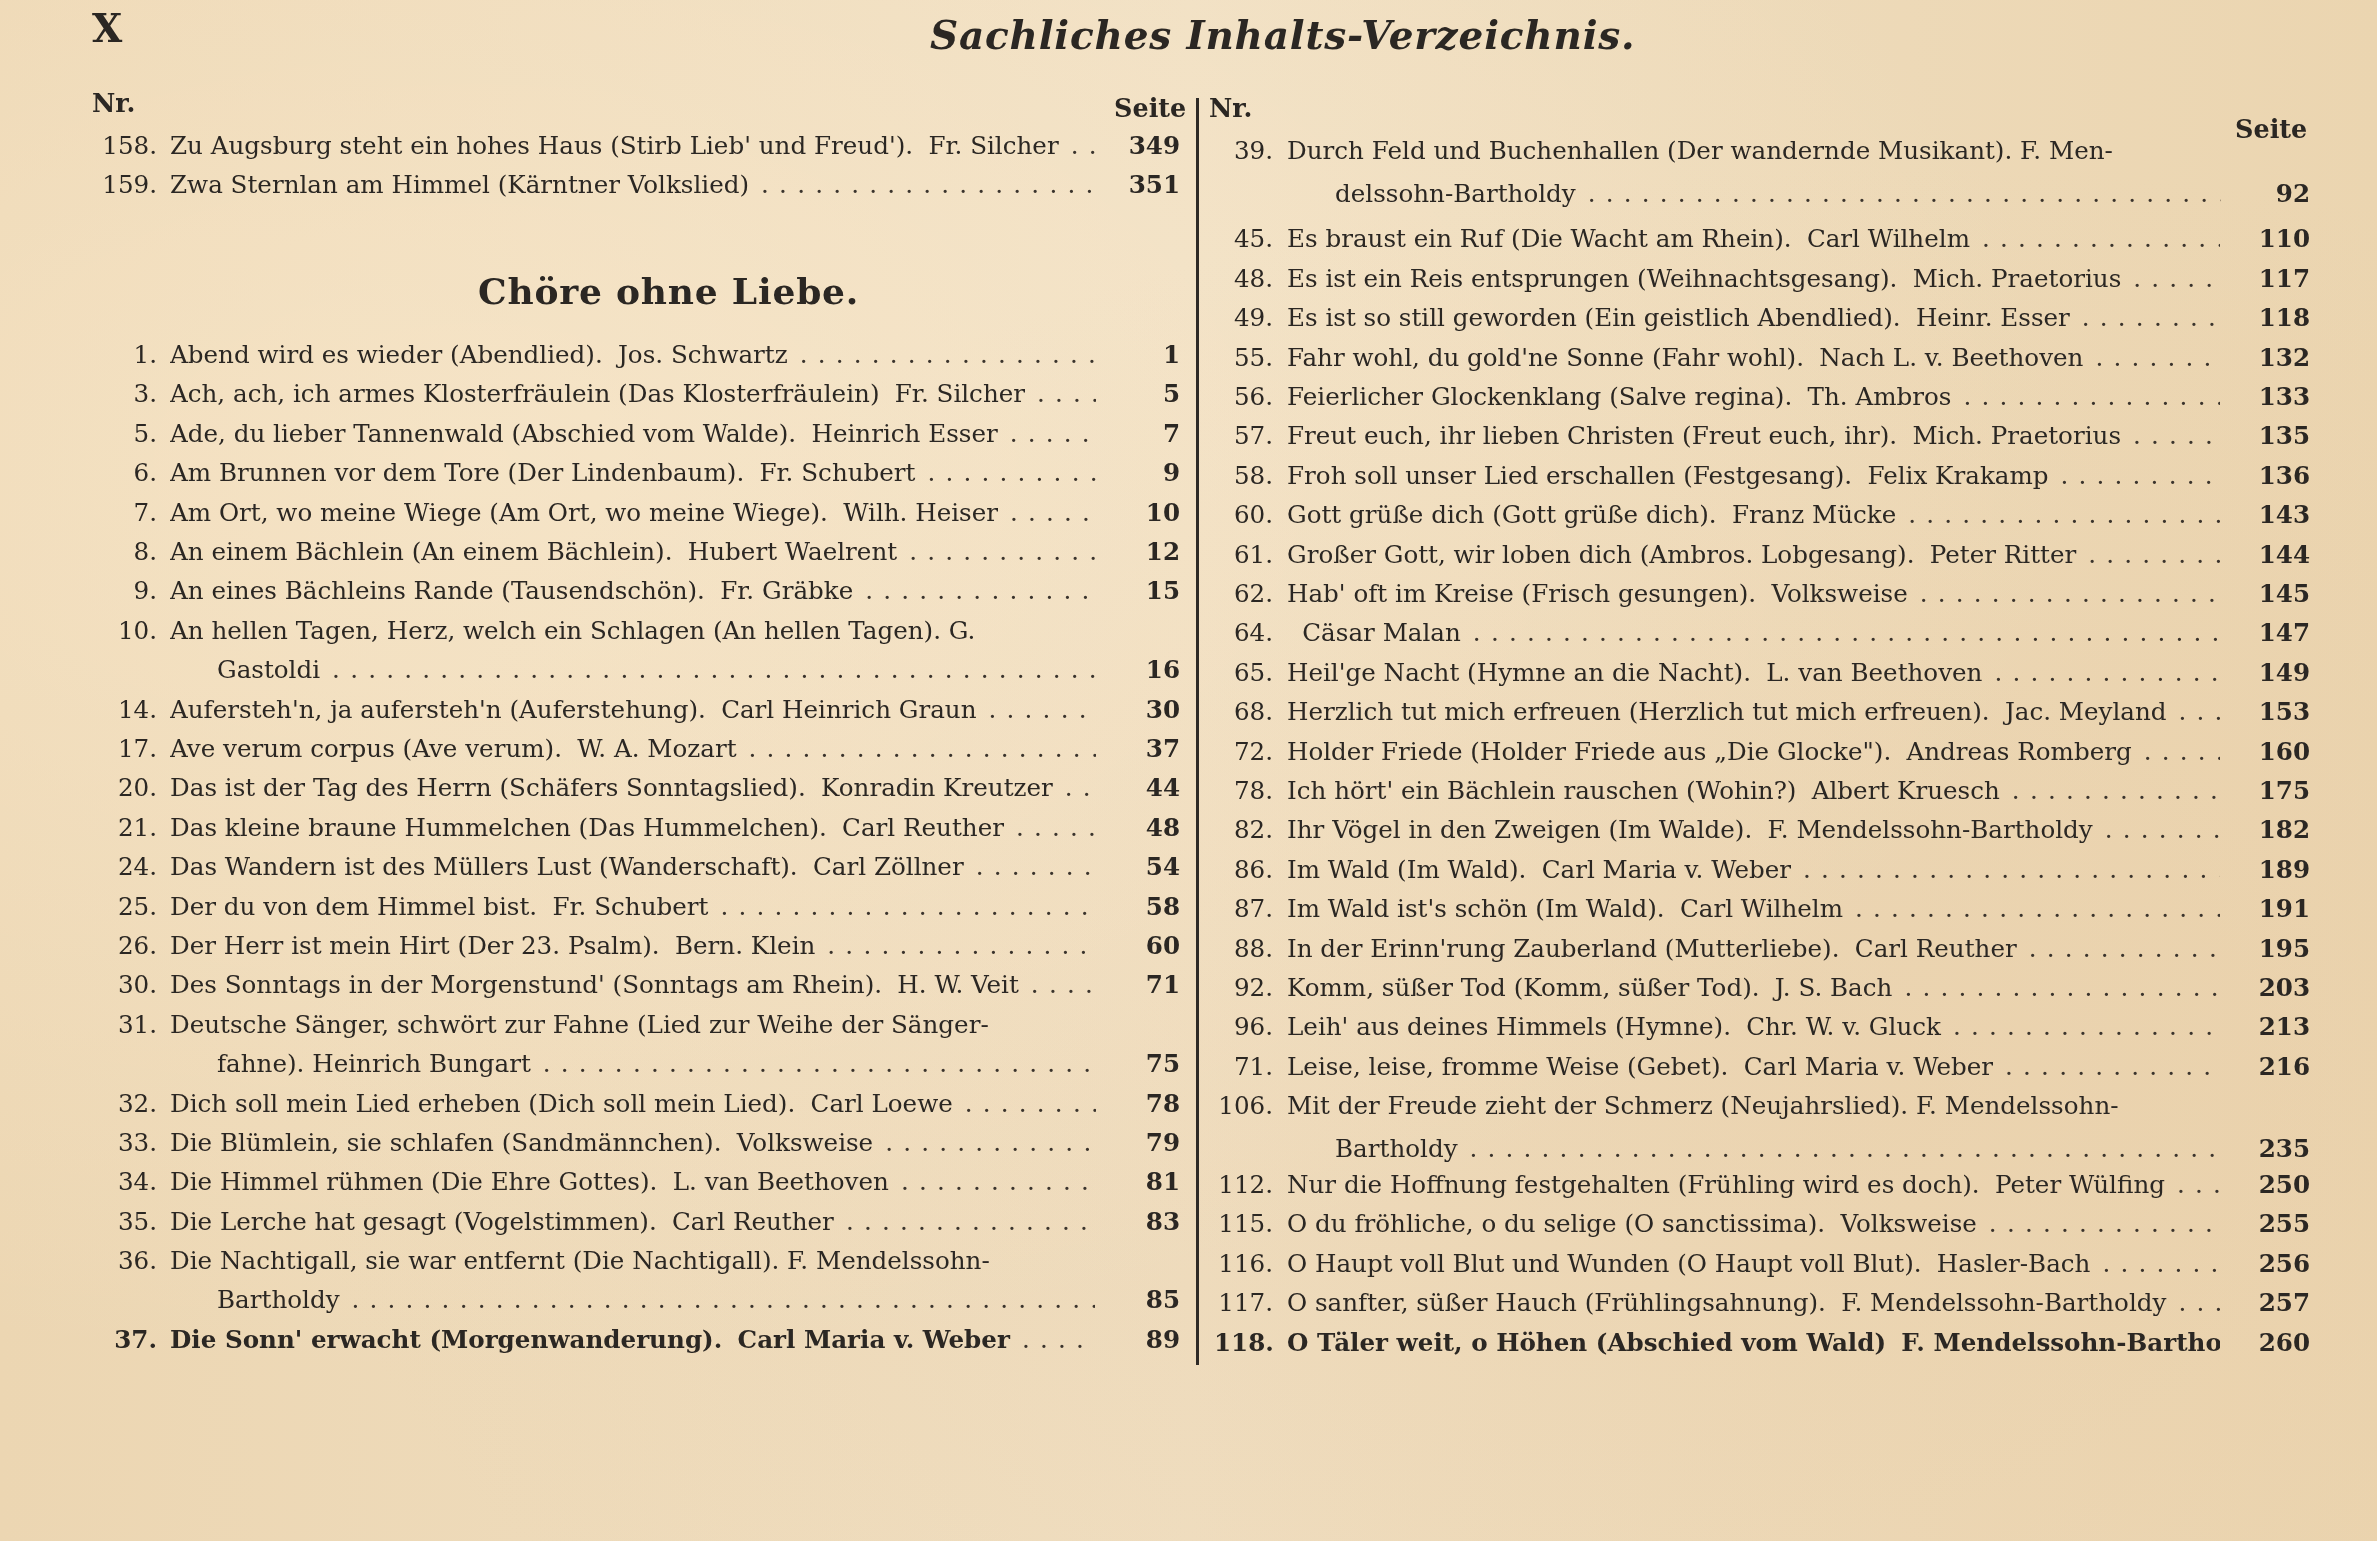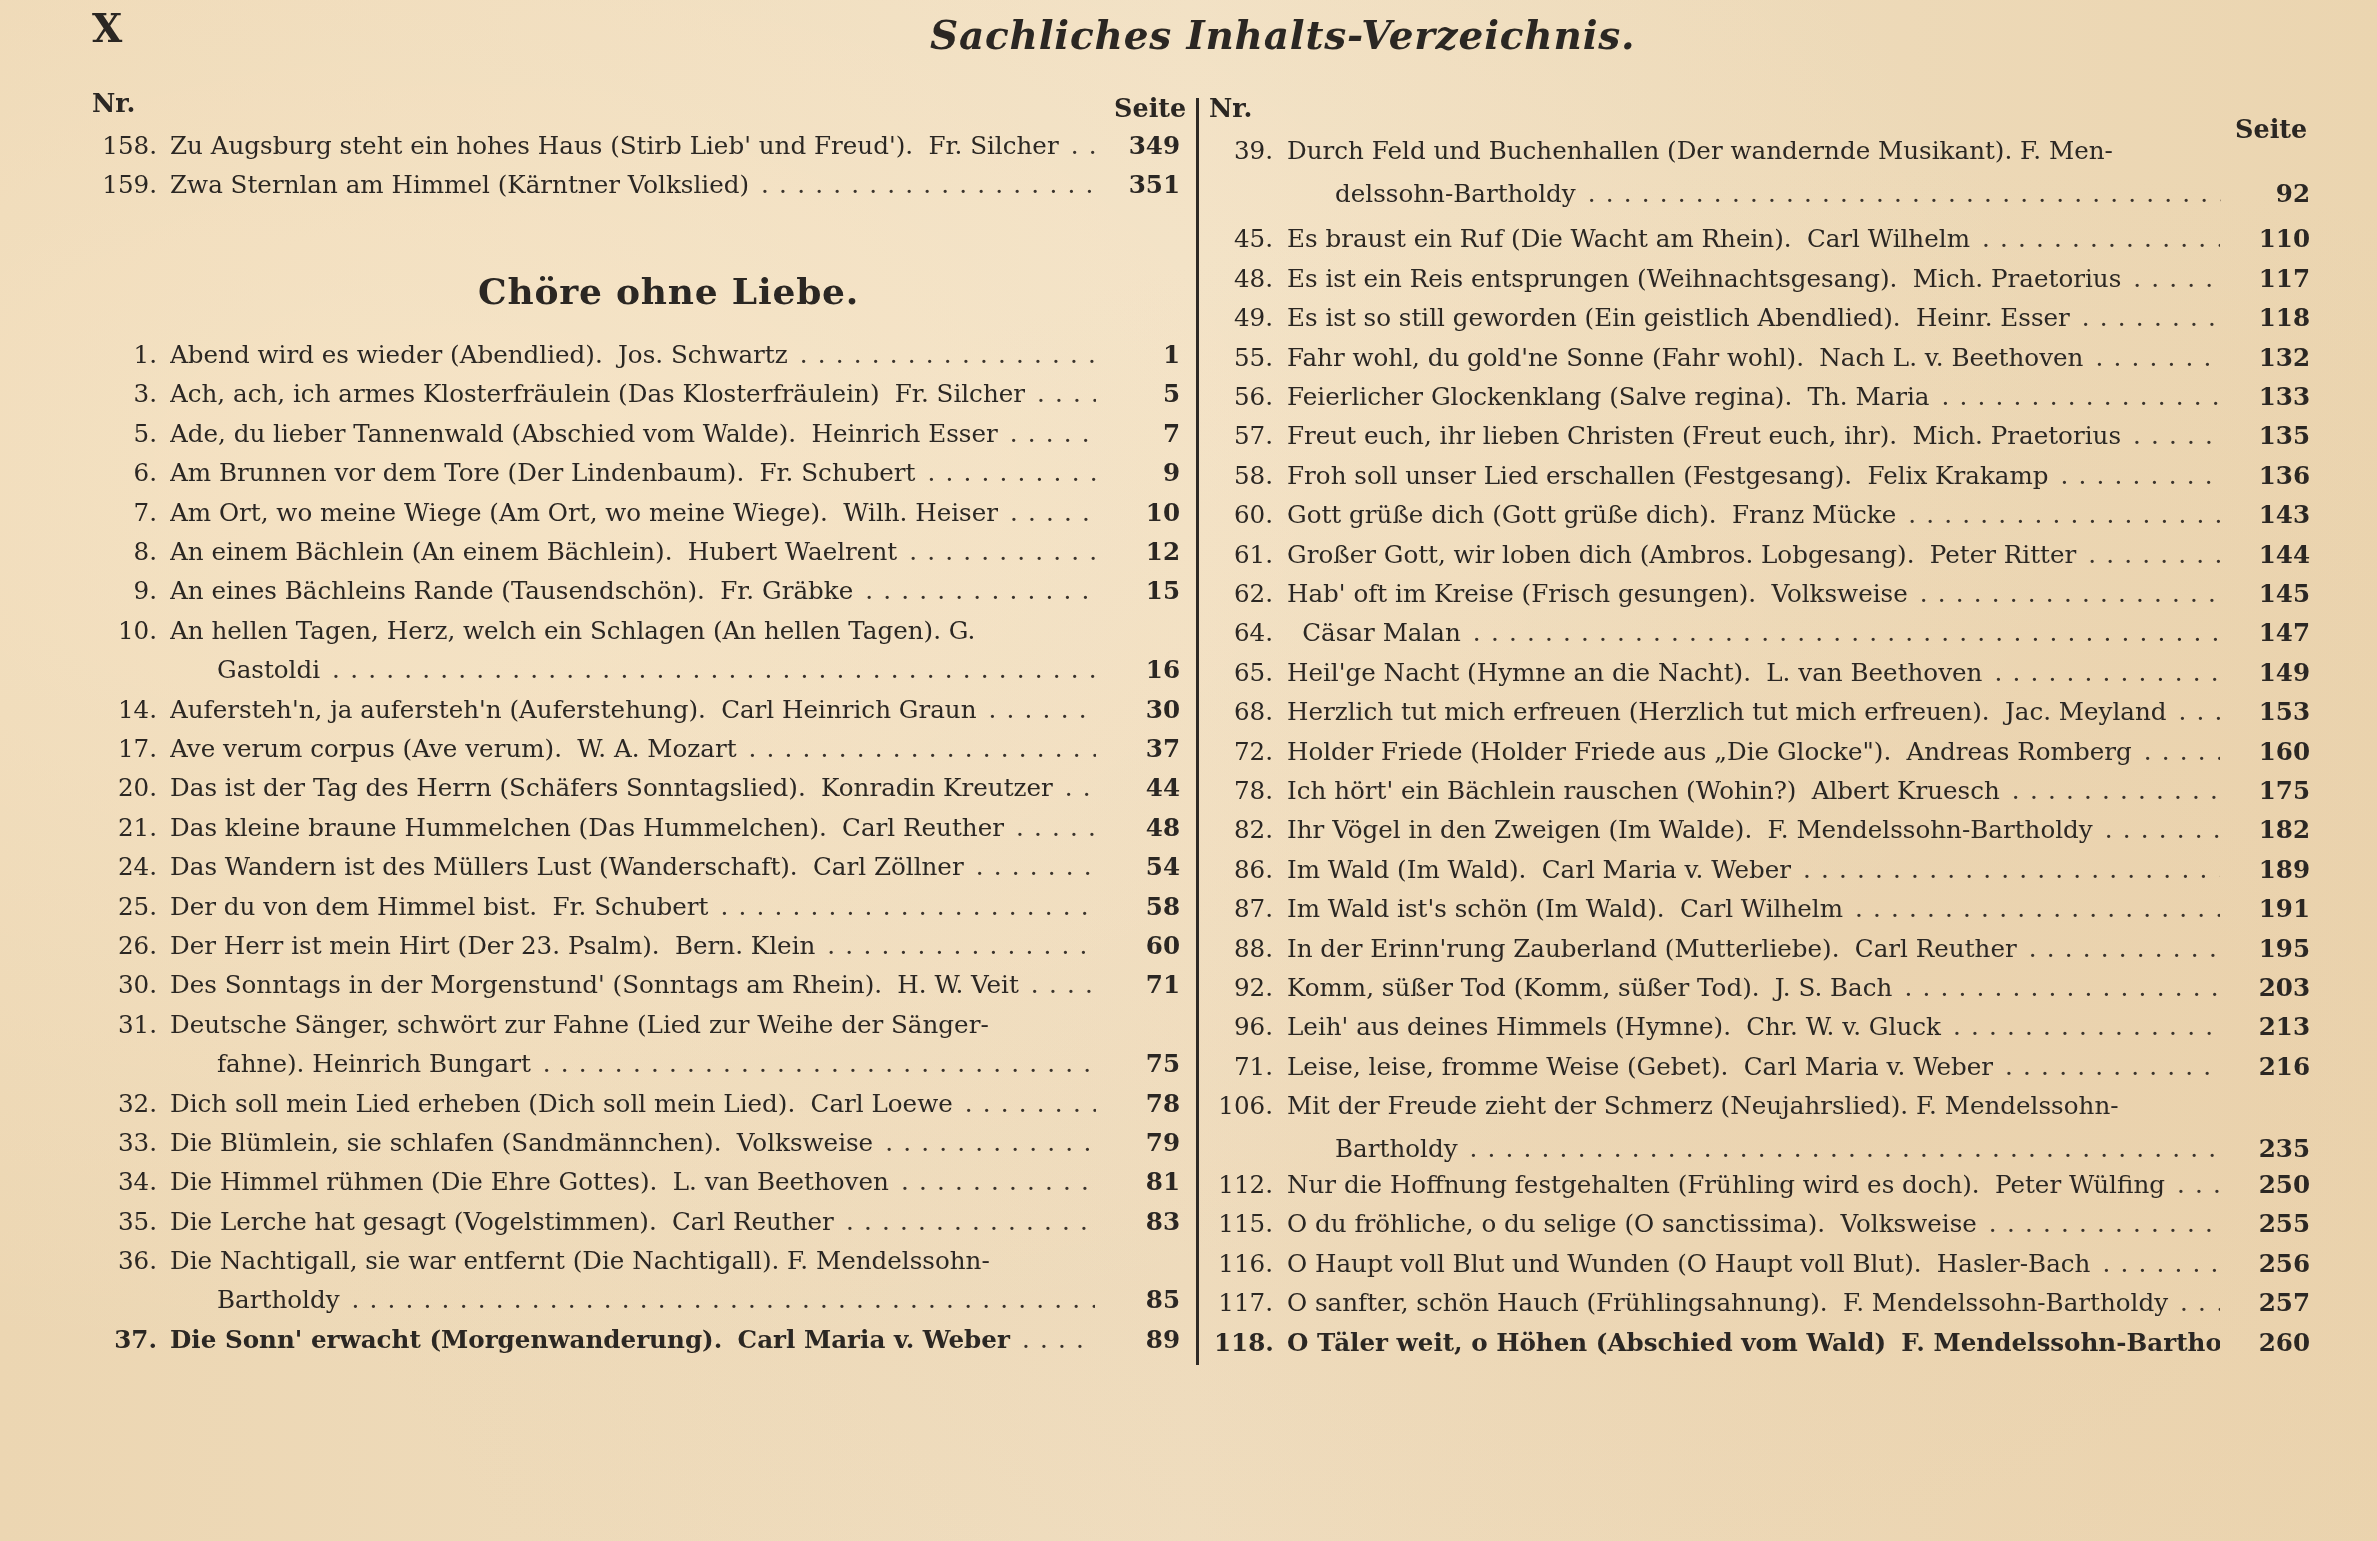--- a/index.html
+++ b/index.html
@@ -333,21 +333,21 @@
           <span class="content">Fahr wohl, du gold'ne Sonne (Fahr wohl).</span>
           <span class="composer">Nach L. v. Beethoven</span>
           <span class="leader">................................................................................</span>
         </span>
         <span class="pg" style="left: 2242px;">132</span>
       </div>
       <div class="line" style="left: 0px; top: 380px; width: 2377px;">
         <span class="num" style="left: 1214px;">56.</span>
         <span class="text" style="left: 1287px; width: 933px;">
           <span class="content">Feierlicher Glockenklang (Salve regina).</span>
-          <span class="composer">Th. Maria</span>
+          <span class="composer">Th. Ambros</span>
           <span class="leader">................................................................................</span>
         </span>
         <span class="pg" style="left: 2242px;">133</span>
       </div>
       <div class="line" style="left: 0px; top: 419px; width: 2377px;">
         <span class="num" style="left: 1214px;">57.</span>
         <span class="text" style="left: 1287px; width: 933px;">
           <span class="content">Freut euch, ihr lieben Christen (Freut euch, ihr).</span>
           <span class="composer">Mich. Praetorius</span>
           <span class="leader">................................................................................</span>
@@ -533,21 +533,21 @@
         <span class="text" style="left: 1287px; width: 933px;">
           <span class="content">O Haupt voll Blut und Wunden (O Haupt voll Blut).</span>
           <span class="composer">Hasler-Bach</span>
           <span class="leader">................................................................................</span>
         </span>
         <span class="pg" style="left: 2242px;">256</span>
       </div>
       <div class="line" style="left: 0px; top: 1286px; width: 2377px;">
         <span class="num" style="left: 1214px;">117.</span>
         <span class="text" style="left: 1287px; width: 933px;">
-          <span class="content">O sanfter, schön Hauch (Frühlingsahnung).</span>
+          <span class="content">O sanfter, süßer Hauch (Frühlingsahnung).</span>
           <span class="composer">F. Mendelssohn-Bartholdy</span>
           <span class="leader">................................................................................</span>
         </span>
         <span class="pg" style="left: 2242px;">257</span>
       </div>
       <div class="line bold" style="left: 0px; top: 1326px; width: 2377px;">
         <span class="num numbold" style="left: 1214px;">118.</span>
         <span class="text" style="left: 1287px; width: 933px;">
           <span class="content">O Täler weit, o Höhen (Abschied vom Wald)</span>
           <span class="composer">F. Mendelssohn-Bartholdy</span>

